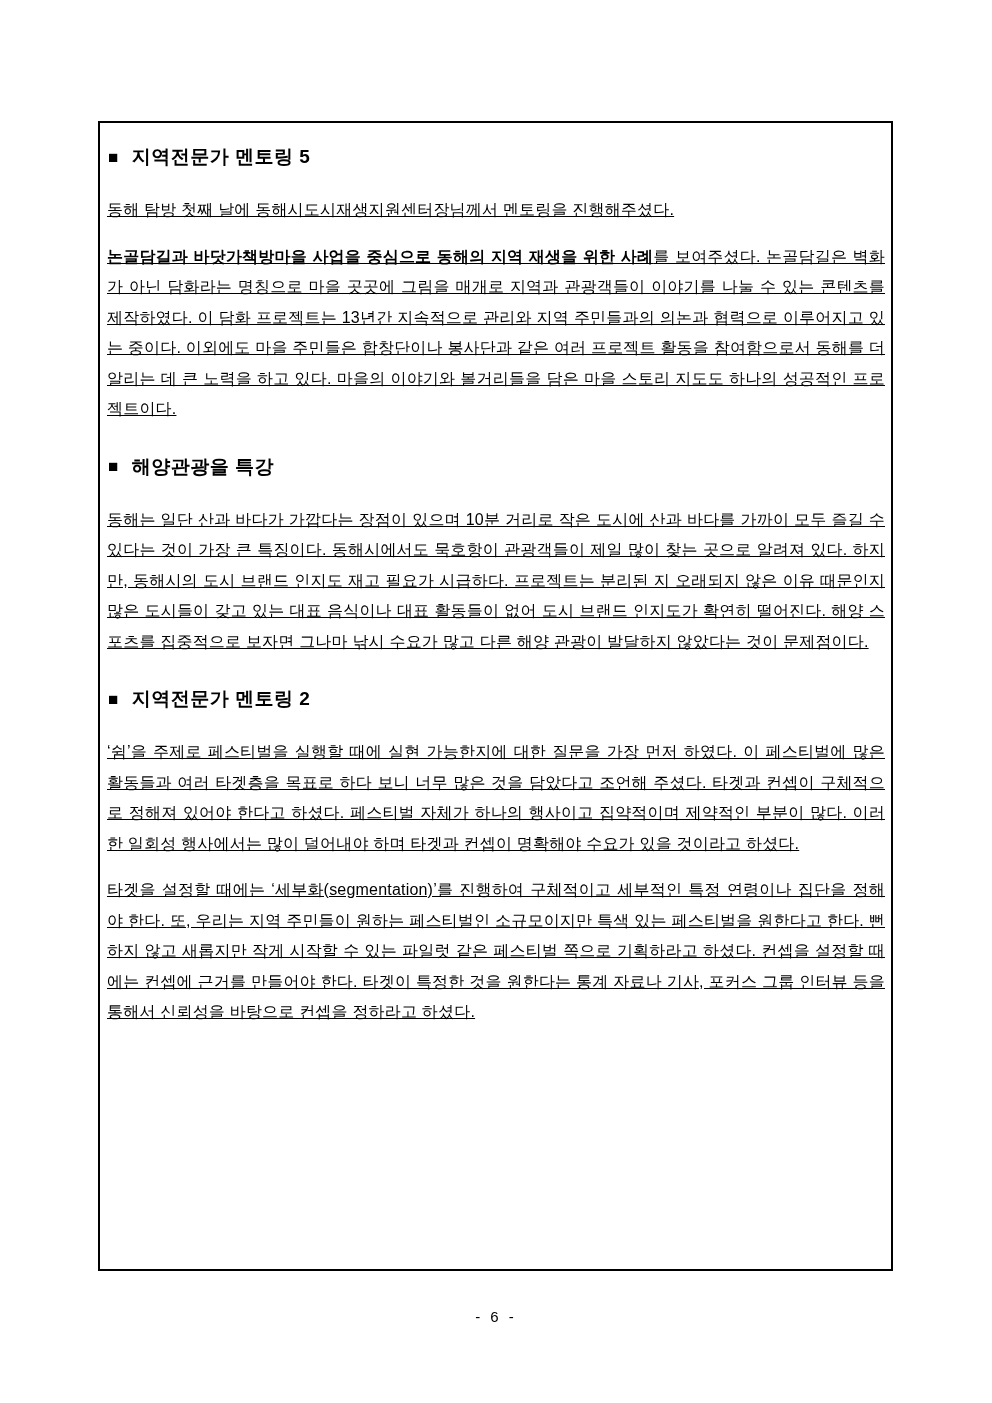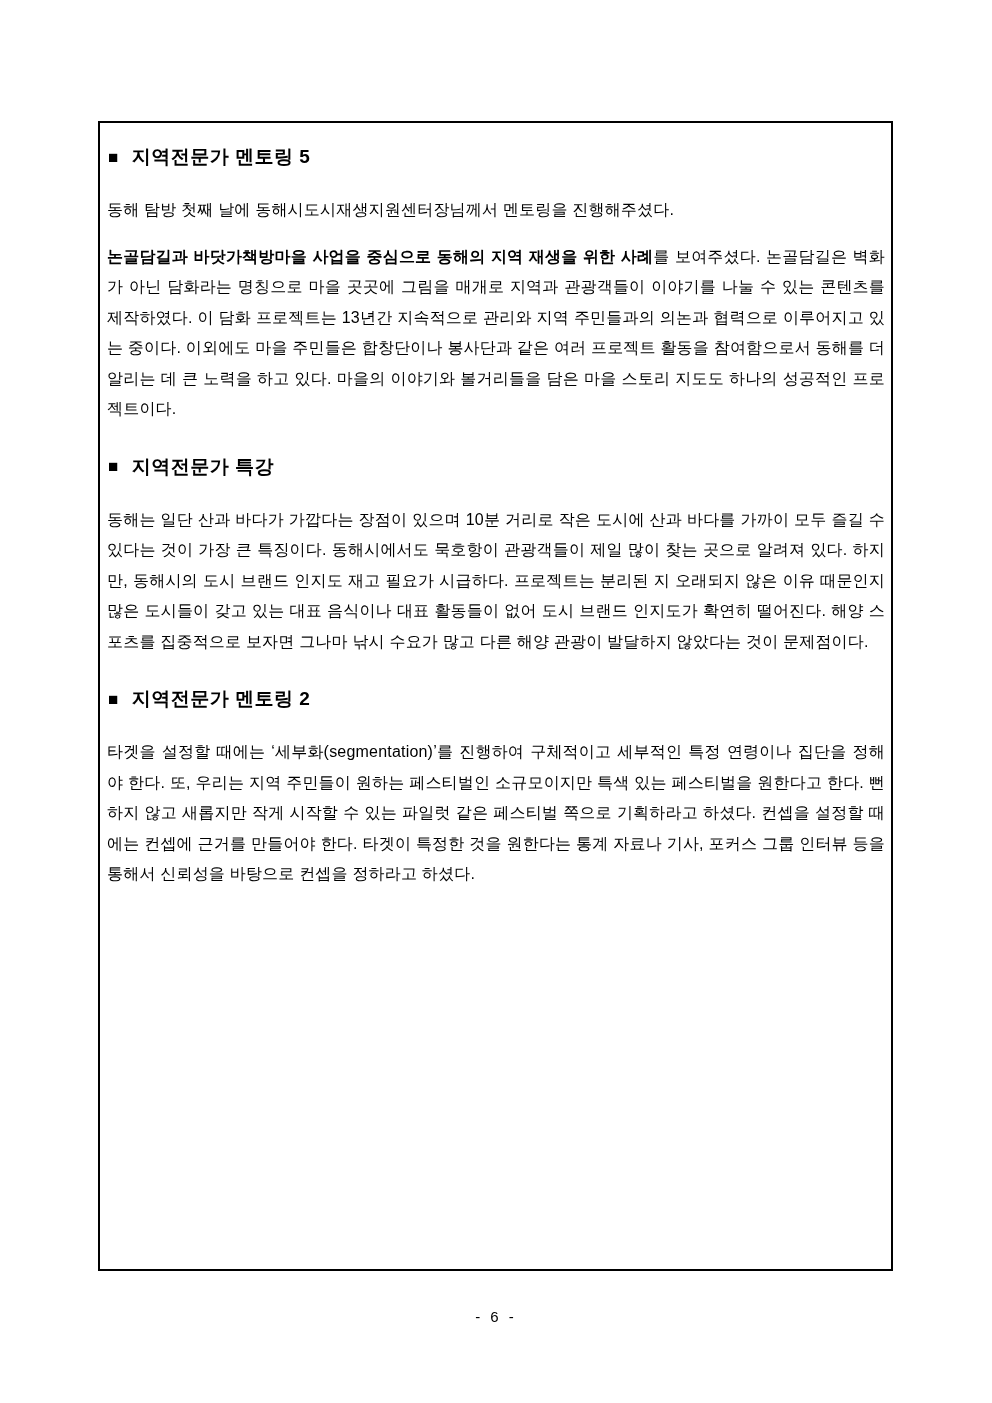--- a/index.html
+++ b/index.html
@@ -47,20 +47,21 @@
     margin-right: 13px;
     margin-left: 1px;
   }
   .para {
     font-size: 16px;
     line-height: 30.5px;
     margin: 2px 0 16px 0;
     text-align: justify;
     word-break: break-all;
     letter-spacing: 0.2px;
+    text-decoration: underline;
   }
   .para b {
     font-weight: bold;
   }
   .page-footer {
     position: absolute;
     left: 0;
     top: 1308px;
     width: 100%;
     text-align: center;
@@ -75,24 +76,25 @@
   <div class="content-box">
     <div id="doc-root">
         <h2 class="section-heading">
           <span class="bullet">■</span>
           <span>지역전문가 멘토링 5</span>
         </h2>
         <p class="para"><span>동해 탐방 첫째 날에 동해시도시재생지원센터장님께서 멘토링을 진행해주셨다.</span></p>
         <p class="para"><b>논골담길과 바닷가책방마을 사업을 중심으로 동해의 지역 재생을 위한 사례</b><span>를 보여주셨다. 논골담길은 벽화가 아닌 담화라는 명칭으로 마을 곳곳에 그림을 매개로 지역과 관광객들이 이야기를 나눌 수 있는 콘텐츠를 제작하였다. 이 담화 프로젝트는 13년간 지속적으로 관리와 지역 주민들과의 의논과 협력으로 이루어지고 있는 중이다. 이외에도 마을 주민들은 합창단이나 봉사단과 같은 여러 프로젝트 활동을 참여함으로서 동해를 더 알리는 데 큰 노력을 하고 있다. 마을의 이야기와 볼거리들을 담은 마을 스토리 지도도 하나의 성공적인 프로젝트이다.</span></p>
         <h2 class="section-heading">
           <span class="bullet">■</span>
-          <span>지역전문가 특강</span>
+          <span>해양관광을 특강</span>
         </h2>
         <p class="para"><span>동해는 일단 산과 바다가 가깝다는 장점이 있으며 10분 거리로 작은 도시에 산과 바다를 가까이 모두 즐길 수 있다는 것이 가장 큰 특징이다. 동해시에서도 묵호항이 관광객들이 제일 많이 찾는 곳으로 알려져 있다. 하지만, 동해시의 도시 브랜드 인지도 재고 필요가 시급하다. 프로젝트는 분리된 지 오래되지 않은 이유 때문인지 많은 도시들이 갖고 있는 대표 음식이나 대표 활동들이 없어 도시 브랜드 인지도가 확연히 떨어진다. 해양 스포츠를 집중적으로 보자면 그나마 낚시 수요가 많고 다른 해양 관광이 발달하지 않았다는 것이 문제점이다.</span></p>
         <h2 class="section-heading">
           <span class="bullet">■</span>
           <span>지역전문가 멘토링 2</span>
         </h2>
+        <p class="para"><span>‘쉼’을 주제로 페스티벌을 실행할 때에 실현 가능한지에 대한 질문을 가장 먼저 하였다. 이 페스티벌에 많은 활동들과 여러 타겟층을 목표로 하다 보니 너무 많은 것을 담았다고 조언해 주셨다. 타겟과 컨셉이 구체적으로 정해져 있어야 한다고 하셨다. 페스티벌 자체가 하나의 행사이고 집약적이며 제약적인 부분이 많다. 이러한 일회성 행사에서는 많이 덜어내야 하며 타겟과 컨셉이 명확해야 수요가 있을 것이라고 하셨다.</span></p>
         <p class="para"><span>타겟을 설정할 때에는 ‘세부화(segmentation)’를 진행하여 구체적이고 세부적인 특정 연령이나 집단을 정해야 한다. 또, 우리는 지역 주민들이 원하는 페스티벌인 소규모이지만 특색 있는 페스티벌을 원한다고 한다. 뻔하지 않고 새롭지만 작게 시작할 수 있는 파일럿 같은 페스티벌 쪽으로 기획하라고 하셨다. 컨셉을 설정할 때에는 컨셉에 근거를 만들어야 한다. 타겟이 특정한 것을 원한다는 통계 자료나 기사, 포커스 그룹 인터뷰 등을 통해서 신뢰성을 바탕으로 컨셉을 정하라고 하셨다.</span></p>
       </div>
   </div>
   <div class="page-footer">- 6 -</div>
 </div>
 
 </body></html>

